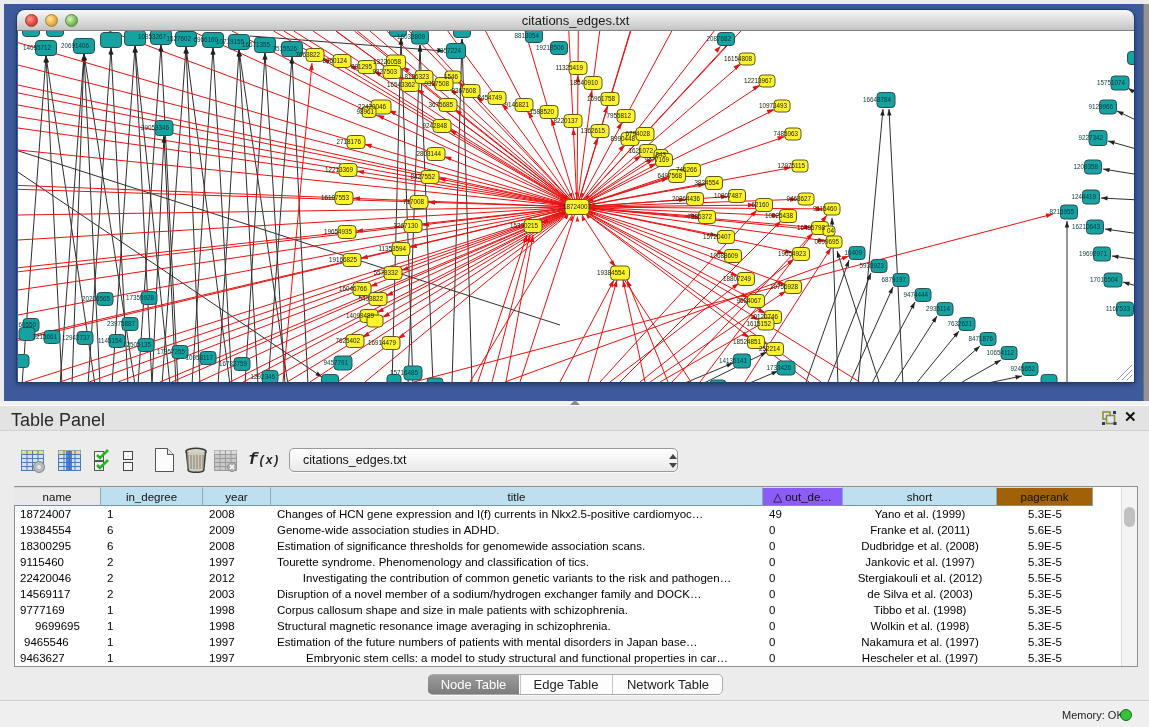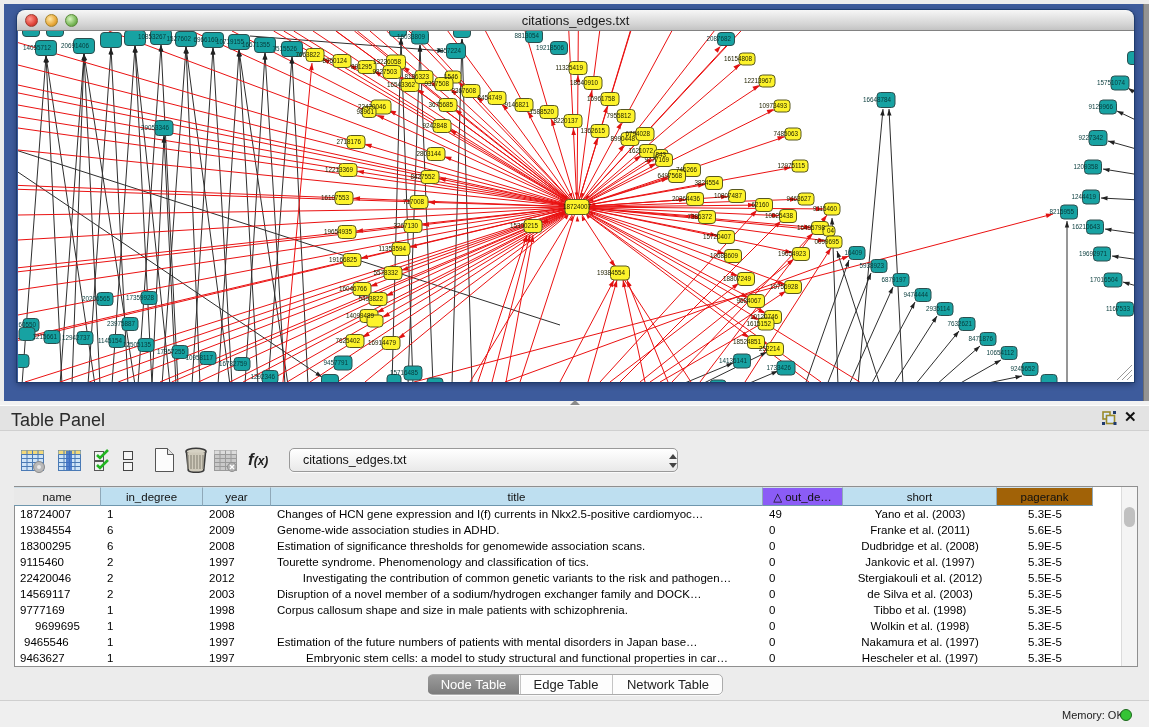--- a/index.html
+++ b/index.html
@@ -742,42 +742,42 @@
       <line x1="1.5" y1="6.5" x2="23.5" y2="6.5" stroke="#9a9a9a" stroke-width="1"></line>
       <line x1="1.5" y1="10.5" x2="23.5" y2="10.5" stroke="#9a9a9a" stroke-width="1"></line>
       <line x1="1.5" y1="14.5" x2="23.5" y2="14.5" stroke="#9a9a9a" stroke-width="1"></line>
       <line x1="1.5" y1="18.5" x2="23.5" y2="18.5" stroke="#9a9a9a" stroke-width="1"></line>
       <line x1="7" y1="2.5" x2="7" y2="22.5" stroke="#9a9a9a" stroke-width="1"></line>
       <line x1="12.5" y1="2.5" x2="12.5" y2="22.5" stroke="#9a9a9a" stroke-width="1"></line>
       <line x1="18" y1="2.5" x2="18" y2="22.5" stroke="#9a9a9a" stroke-width="1"></line>
       <circle cx="19" cy="19" r="4.5" fill="#b0b0b0" stroke="#909090"></circle>
       <path d="M17 17 L21 21 M21 17 L17 21" stroke="#fff" stroke-width="1.4"></path>
     </svg>
-    <div style="position:absolute;left:248px;top:450px;font-family:Liberation Sans, sans-serif;font-style:italic;font-weight:bold;font-size:17px;color:#222">f<span style="font-size:12px">(x)</span></div>
+    <div style="position:absolute;left:248px;top:450px;font-family:Liberation Mono, monospace;font-style:italic;font-weight:bold;font-size:17px;color:#222">f<span style="font-size:12px">(x)</span></div>
 <div class="combo">
       <span>citations_edges.txt</span>
  <svg width="10" height="14" viewBox="0 0 10 14" style="position:absolute;left:378px;top:5px">
         <path d="M5 0 L9 5 L1 5 Z" fill="#444"></path>
         <path d="M5 14 L9 9 L1 9 Z" fill="#444"></path>
       </svg>
 </div>
 <div class="table-outer"></div>
 <div class="hcell" style="left:14px;width:87px;background:#e9e9e9">name</div>
 <div class="hcell" style="left:101px;width:102px;background:#bedff0">in_degree</div>
 <div class="hcell" style="left:203px;width:68px;background:#bedff0">year</div>
 <div class="hcell" style="left:271px;width:492px;background:#bedff0">title</div>
 <div class="hcell" style="left:763px;width:80px;background:#8b5cf6">△ out_de…</div>
 <div class="hcell" style="left:843px;width:154px;background:#bedff0">short</div>
 <div class="hcell" style="left:997px;width:96px;background:#a16207">pagerank</div>
 <div class="cell" style="top:508px;left:14px;width:81px;text-align:left;padding-left:6px">18724007</div>
 <div class="cell" style="top:508px;left:101px;width:96px;text-align:left;padding-left:6px">1</div>
 <div class="cell" style="top:508px;left:203px;width:62px;text-align:left;padding-left:6px">2008</div>
 <div class="cell" style="top:508px;left:271px;width:486px;text-align:left;padding-left:6px">Changes of HCN gene expression and I(f) currents in Nkx2.5-positive cardiomyoc…</div>
 <div class="cell" style="top:508px;left:763px;width:74px;text-align:left;padding-left:6px">49</div>
-<div class="cell" style="top:508px;left:843px;width:154px;text-align:center">Yano et al. (2003)</div>
+<div class="cell" style="top:508px;left:843px;width:154px;text-align:center">Yano et al. (1999)</div>
 <div class="cell" style="top:508px;left:997px;width:96px;text-align:center">5.3E-5</div>
 <div class="cell" style="top:524px;left:14px;width:81px;text-align:left;padding-left:6px">19384554</div>
 <div class="cell" style="top:524px;left:101px;width:96px;text-align:left;padding-left:6px">6</div>
 <div class="cell" style="top:524px;left:203px;width:62px;text-align:left;padding-left:6px">2009</div>
 <div class="cell" style="top:524px;left:271px;width:486px;text-align:left;padding-left:6px">Genome-wide association studies in ADHD.</div>
 <div class="cell" style="top:524px;left:763px;width:74px;text-align:left;padding-left:6px">0</div>
 <div class="cell" style="top:524px;left:843px;width:154px;text-align:center">Franke et al. (2011)</div>
 <div class="cell" style="top:524px;left:997px;width:96px;text-align:center">5.6E-5</div>
 <div class="cell" style="top:540px;left:14px;width:81px;text-align:left;padding-left:6px">18300295</div>
 <div class="cell" style="top:540px;left:101px;width:96px;text-align:left;padding-left:6px">6</div>
@@ -810,20 +810,21 @@
 <div class="cell" style="top:604px;left:14px;width:81px;text-align:left;padding-left:6px">9777169</div>
 <div class="cell" style="top:604px;left:101px;width:96px;text-align:left;padding-left:6px">1</div>
 <div class="cell" style="top:604px;left:203px;width:62px;text-align:left;padding-left:6px">1998</div>
 <div class="cell" style="top:604px;left:271px;width:486px;text-align:left;padding-left:6px">Corpus callosum shape and size in male patients with schizophrenia.</div>
 <div class="cell" style="top:604px;left:763px;width:74px;text-align:left;padding-left:6px">0</div>
 <div class="cell" style="top:604px;left:843px;width:154px;text-align:center">Tibbo et al. (1998)</div>
 <div class="cell" style="top:604px;left:997px;width:96px;text-align:center">5.3E-5</div>
 <div class="cell" style="top:620px;left:14px;width:81px;text-align:center;padding-left:6px">9699695</div>
 <div class="cell" style="top:620px;left:101px;width:96px;text-align:left;padding-left:6px">1</div>
 <div class="cell" style="top:620px;left:203px;width:62px;text-align:left;padding-left:6px">1998</div>
+<div class="cell" style="top:620px;left:271px;width:486px;text-align:left;padding-left:6px">Structural magnetic resonance image averaging in schizophrenia.</div>
 <div class="cell" style="top:620px;left:763px;width:74px;text-align:left;padding-left:6px">0</div>
 <div class="cell" style="top:620px;left:843px;width:154px;text-align:center">Wolkin et al. (1998)</div>
 <div class="cell" style="top:620px;left:997px;width:96px;text-align:center">5.3E-5</div>
 <div class="cell" style="top:636px;left:14px;width:81px;text-align:left;padding-left:10px">9465546</div>
 <div class="cell" style="top:636px;left:101px;width:96px;text-align:left;padding-left:6px">1</div>
 <div class="cell" style="top:636px;left:203px;width:62px;text-align:left;padding-left:6px">1997</div>
 <div class="cell" style="top:636px;left:271px;width:486px;text-align:left;padding-left:6px">Estimation of the future numbers of patients with mental disorders in Japan base…</div>
 <div class="cell" style="top:636px;left:763px;width:74px;text-align:left;padding-left:6px">0</div>
 <div class="cell" style="top:636px;left:843px;width:154px;text-align:center">Nakamura et al. (1997)</div>
 <div class="cell" style="top:636px;left:997px;width:96px;text-align:center">5.3E-5</div>

